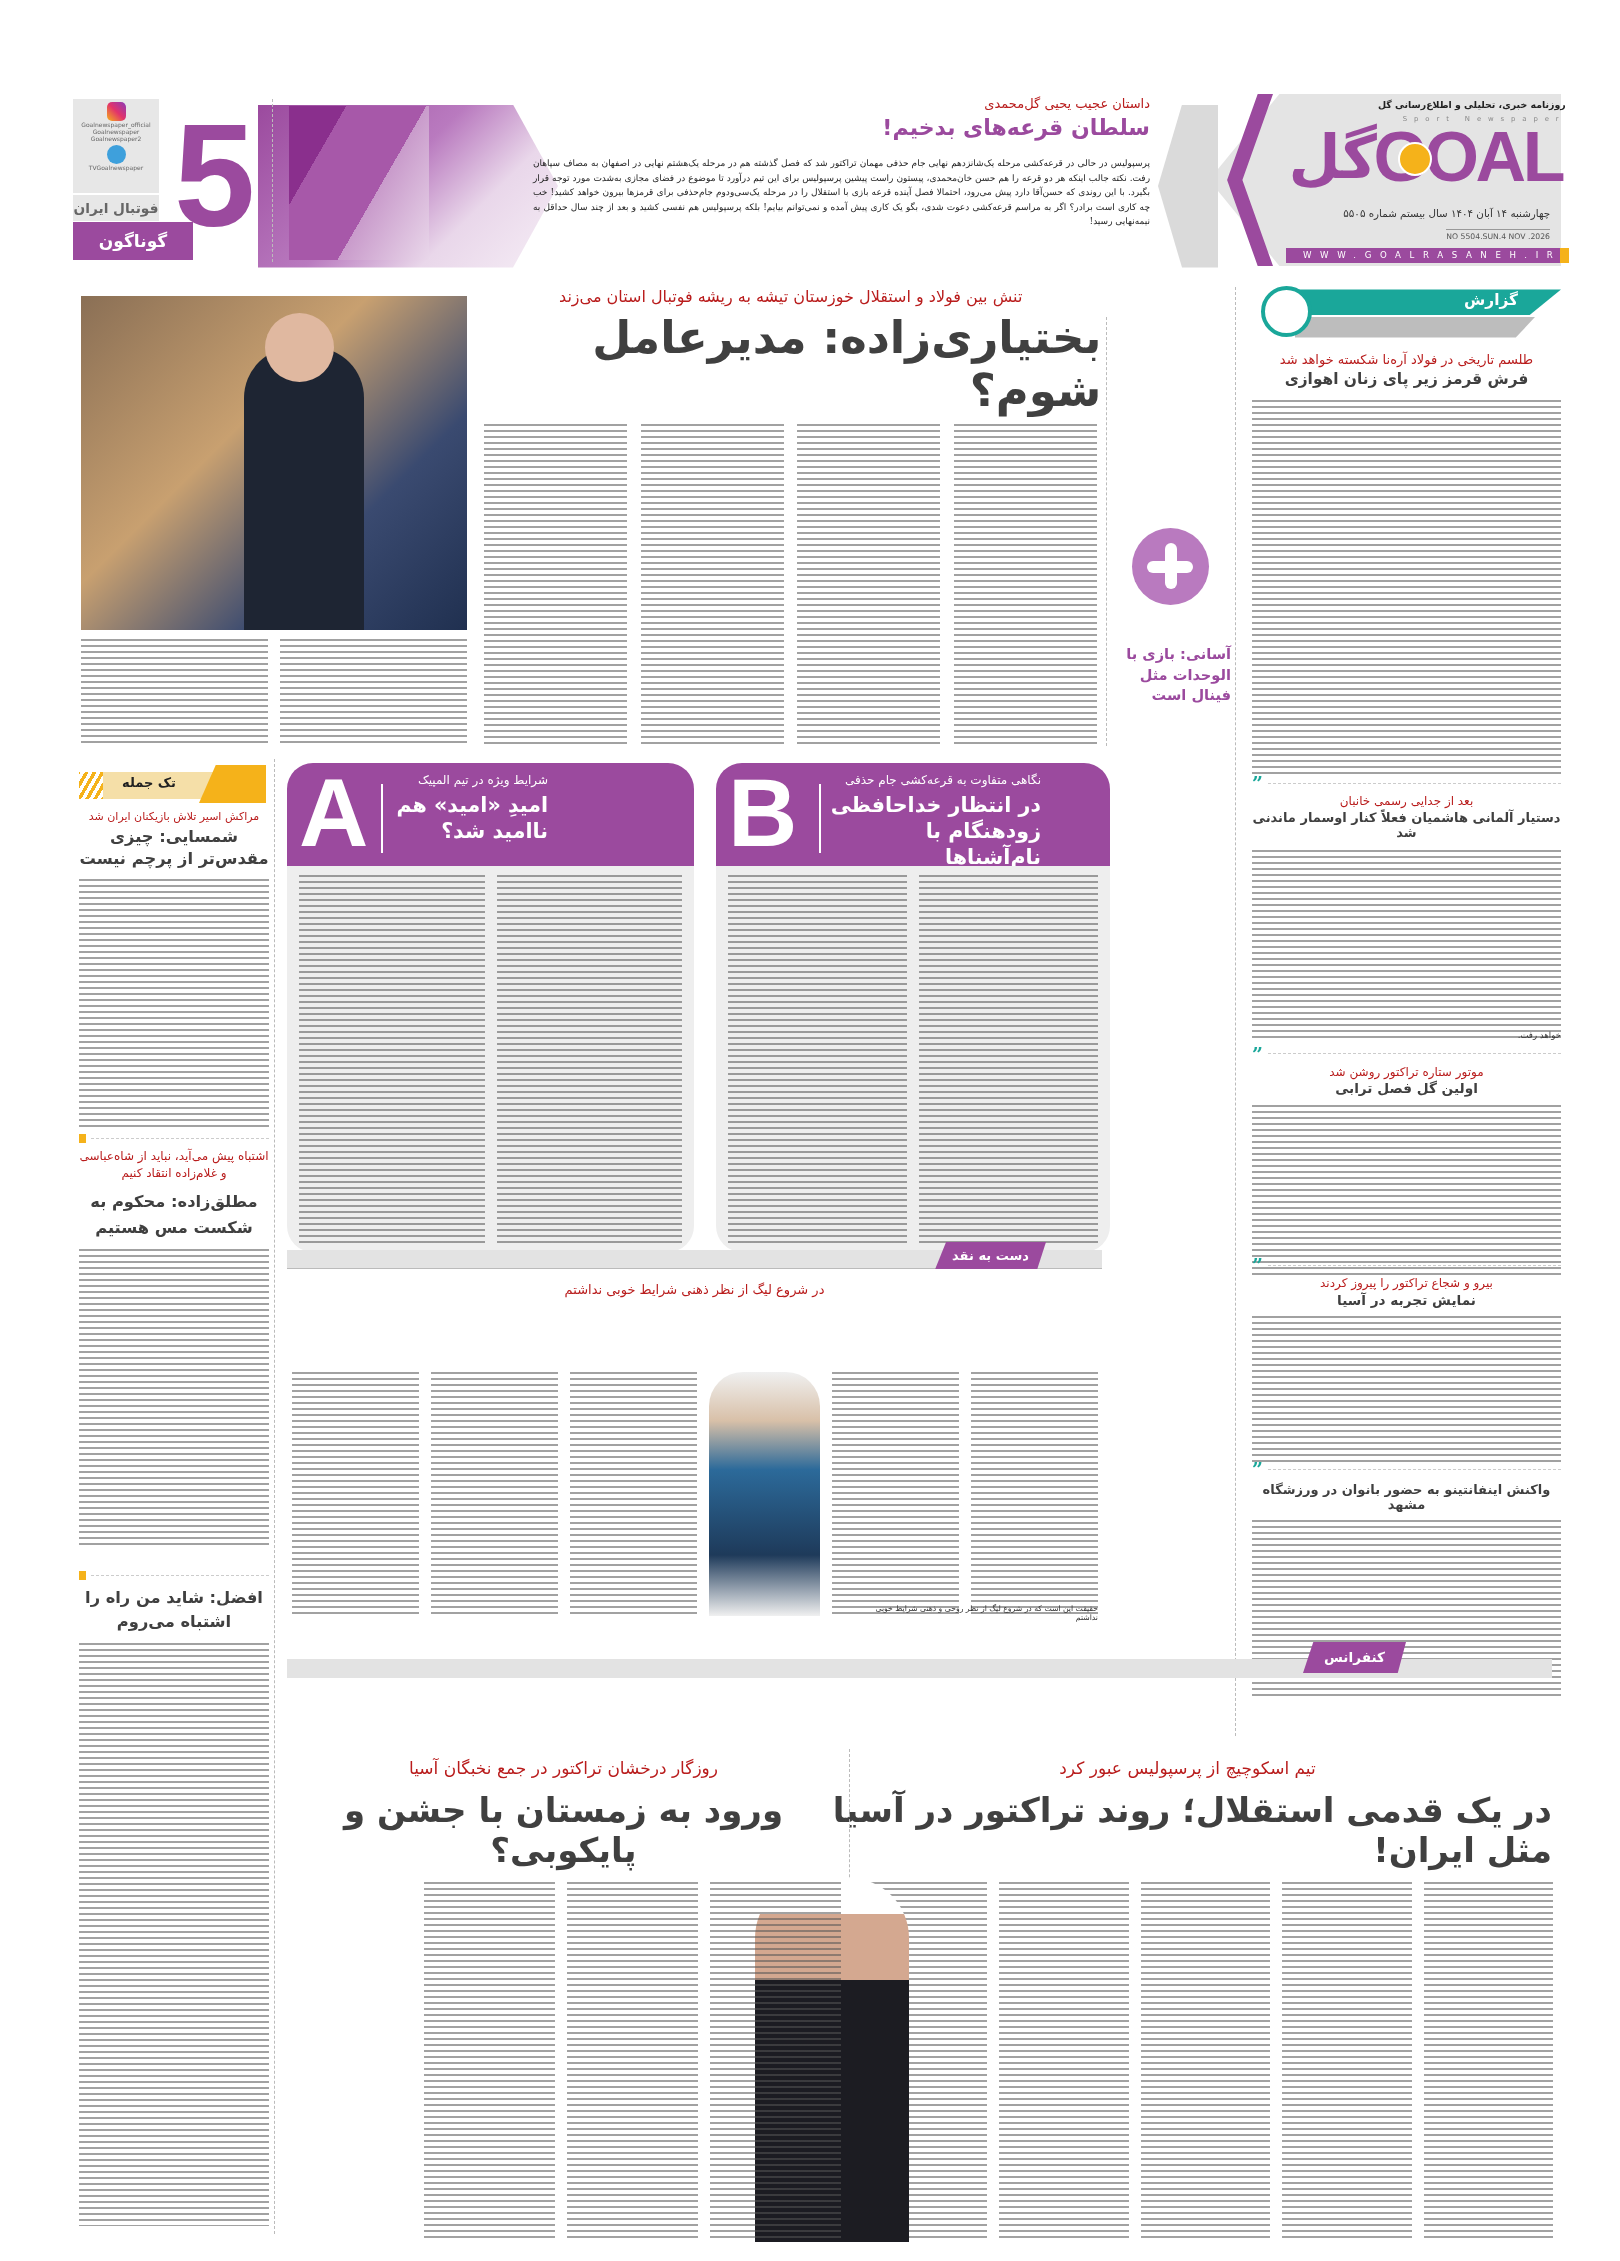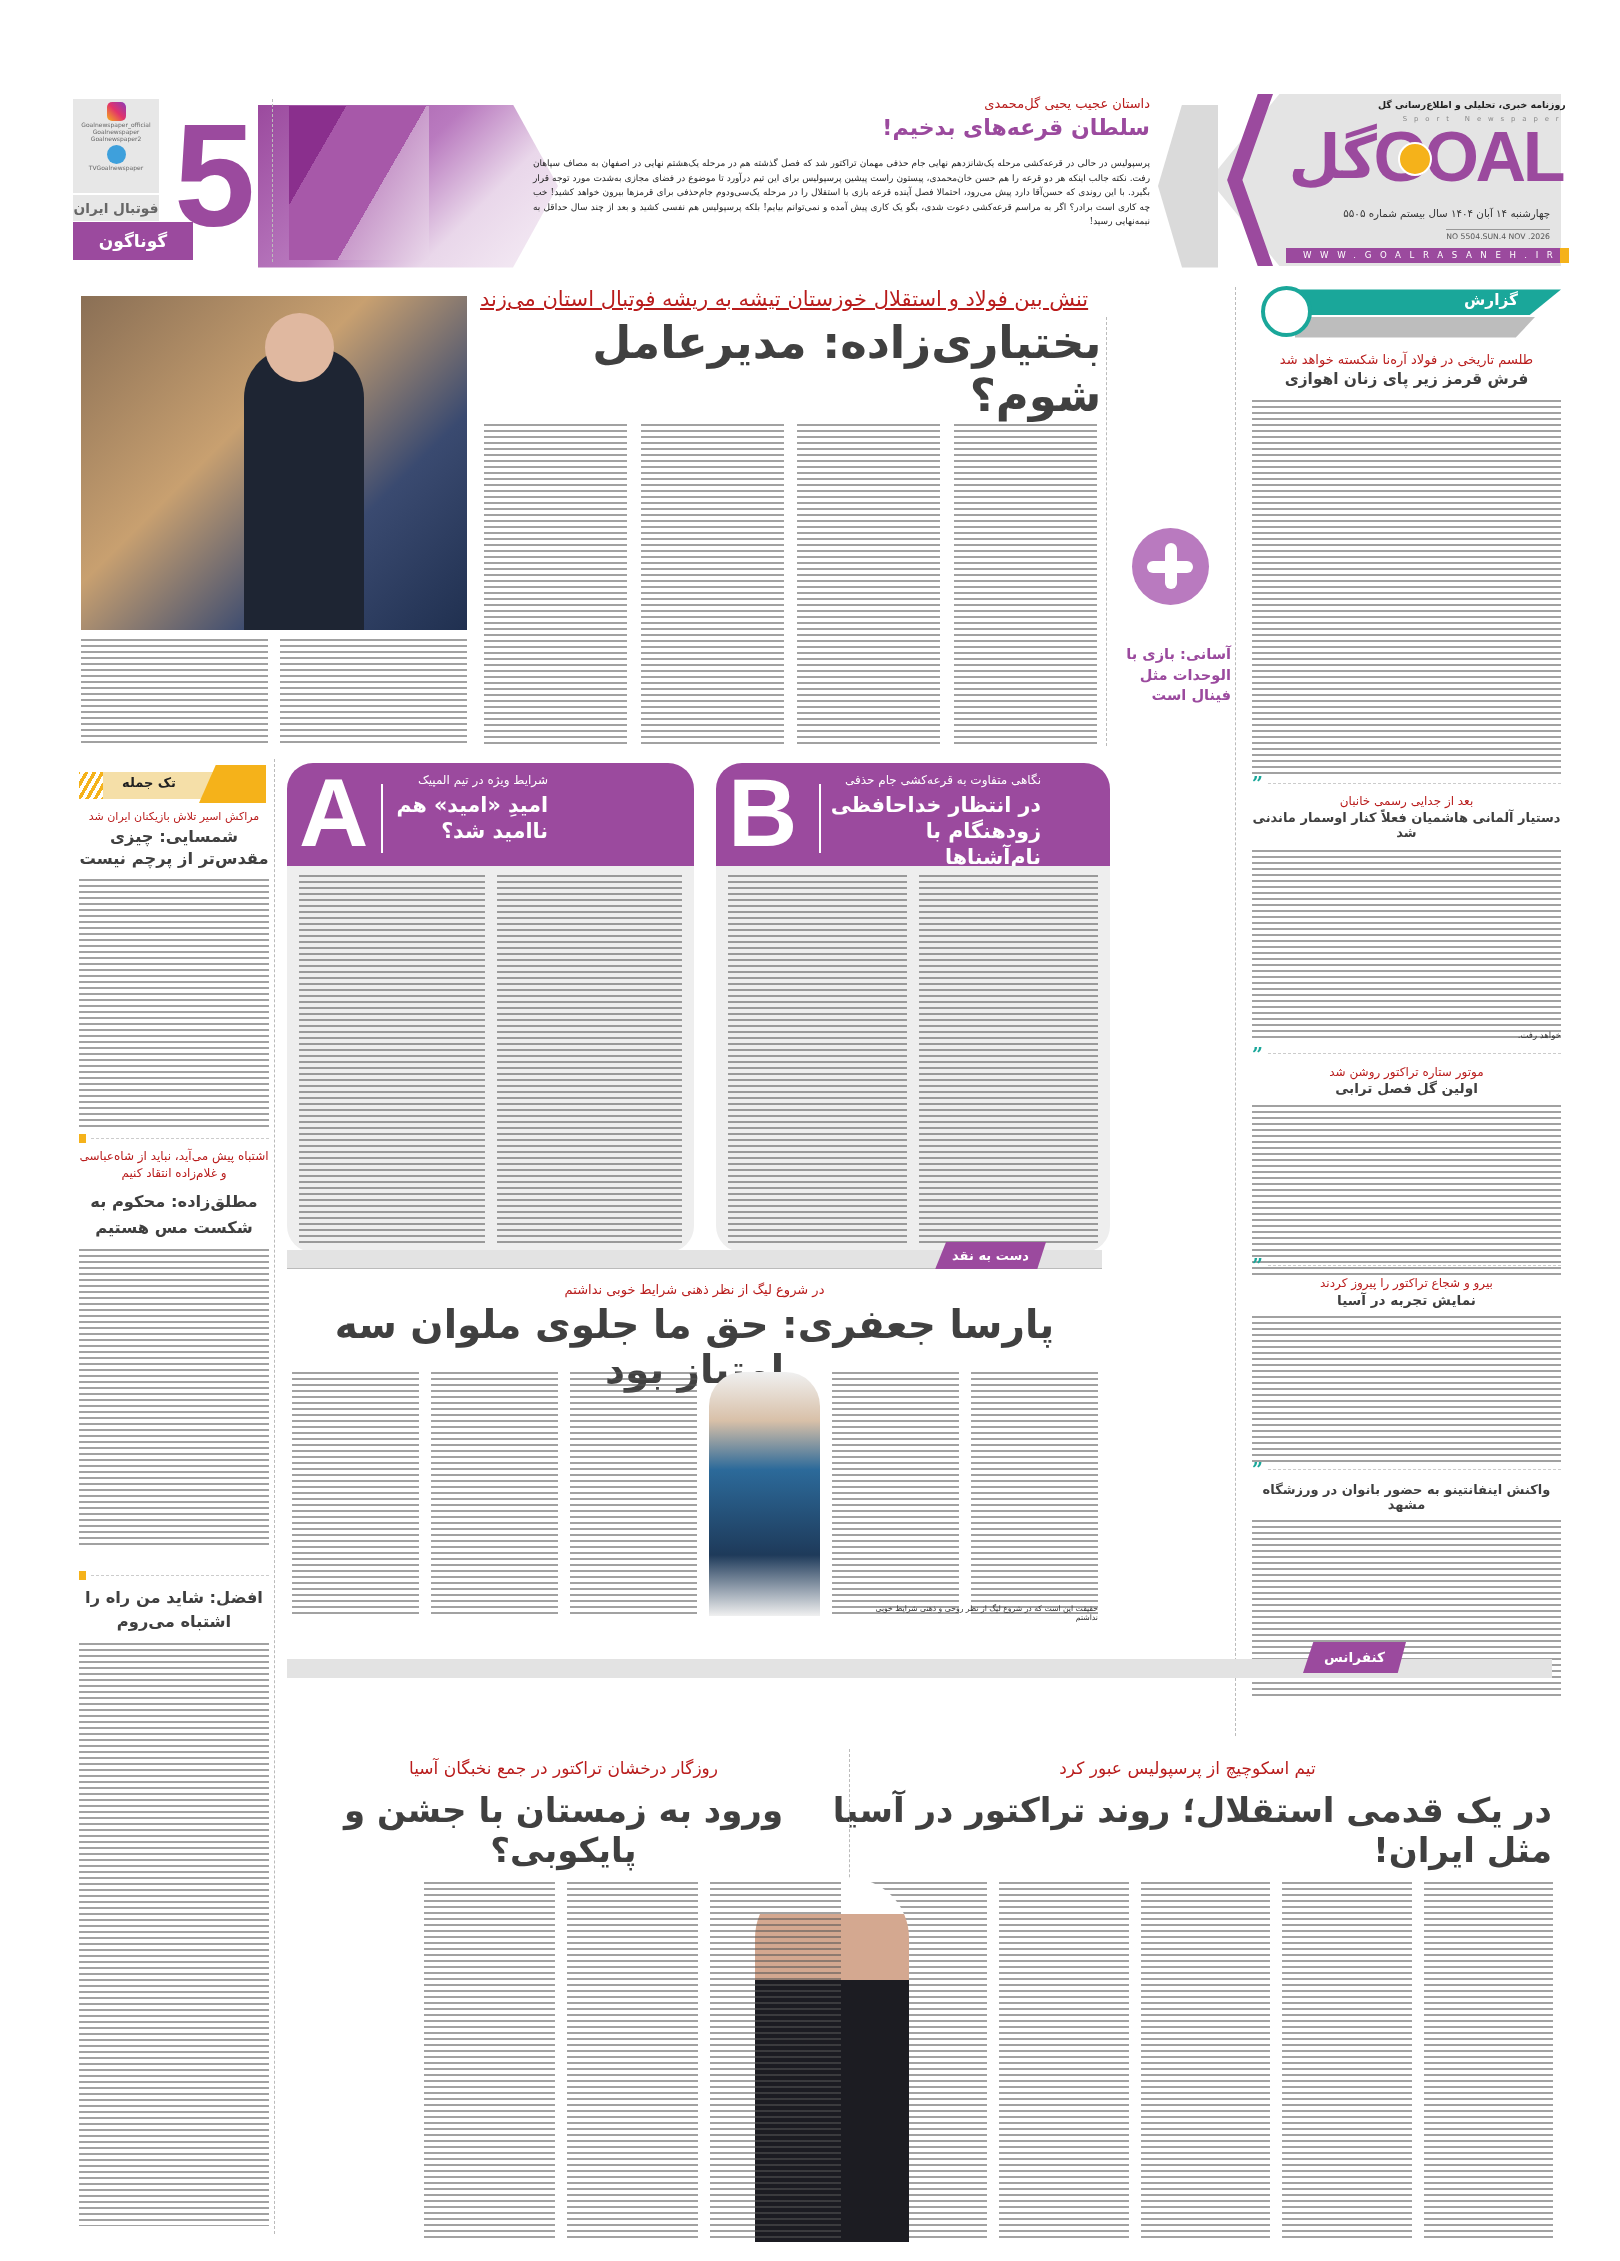--- a/index.html
+++ b/index.html
@@ -120,21 +120,21 @@
     <span class="dash-h" style="position:static;flex:1;"></span>
     <span class="quote-mark" style="font-size:19px;">”</span>
   </div>
   <div class="headline" style="font-size:13px;margin-top:1.7px;">واکنش اینفانتینو به حضور بانوان در ورزشگاه مشهد</div>
   <div class="body-text" style="height:180px;margin-top:8.6px;">
       <span class="filler"></span>
     </div>
 </div>
 
 <div class="abs" style="left:480px;top:287px;width:635px;">
-  <div class="kicker" style="font-size:21px;text-align:left;padding-right:13.7px;text-decoration:underline;">تنش بین فولاد و استقلال خوزستان تیشه به ریشه فوتبال استان می‌زند</div>
+  <div class="kicker" style="font-size:16px;text-align:center;padding-right:13.7px;">تنش بین فولاد و استقلال خوزستان تیشه به ریشه فوتبال استان می‌زند</div>
   <div class="headline" style="font-size:45px;text-align:right;padding-right:13.7px;margin-top:5.1px;letter-spacing:-0.9px;">بختیاری‌زاده: مدیرعامل شوم؟</div>
 </div>
 <div class="dash-v" style="left:1106px;top:317px;height:429px;"></div>
 <div class="abs" style="left:484px;top:424px;width:613px;height:322px;display:flex;gap:13.7px;">
   <div class="body-text" style="flex:1;">
       <span class="filler"></span>
     </div>
   <div class="body-text" style="flex:1;">
       <span class="filler"></span>
     </div>
@@ -237,21 +237,20 @@
   <div class="headline" style="font-size:16.3px;margin-top:6.9px;line-height:24px;">افضل: شاید من راه را اشتباه می‌روم</div>
   <div class="body-text" style="height:583px;margin-top:8.6px;">
       <span class="filler"></span>
     </div>
 </div>
 
 <div class="abs" style="left:287px;top:1250px;width:815px;height:19px;background:#e3e3e3;border-bottom:1.7px solid #bbb;"></div>
 <div class="abs purple section-tag" style="left:935px;top:1242px;width:111px;height:27.4px;font-size:13px;line-height:27.4px;clip-path:polygon(10% 0,100% 0,92% 100%,0 100%);">دست به نقد</div>
 <div class="abs" style="left:287px;top:1282px;width:815px;">
   <div class="kicker" style="font-size:13px;">در شروع لیگ از نظر ذهنی شرایط خوبی نداشتم</div>
-  <div class="headline" style="font-size:39px;margin-top:5.1px;letter-spacing:-0.9px;">پارسا جعفری: حق ما جلوی ملوان سه امتیاز بود</div>
 </div>
 <div class="abs" style="left:292px;top:1372px;width:806px;height:244px;display:flex;gap:12px;">
   <div class="body-text" style="flex:1;">
       <span class="filler"></span>
     </div>
   <div class="body-text" style="flex:1;">
       <span class="filler"></span>
     </div>
   <div class="ph" style="flex:0 0 111px;background:linear-gradient(180deg,#f0f0f0 0,#d8c0a8 20%,#2c6a9a 40%,#1e3a5a 75%,#f0f0f0 100%);border-radius:34px 34px 0 0;"></div>
   <div class="body-text" style="flex:1;">

